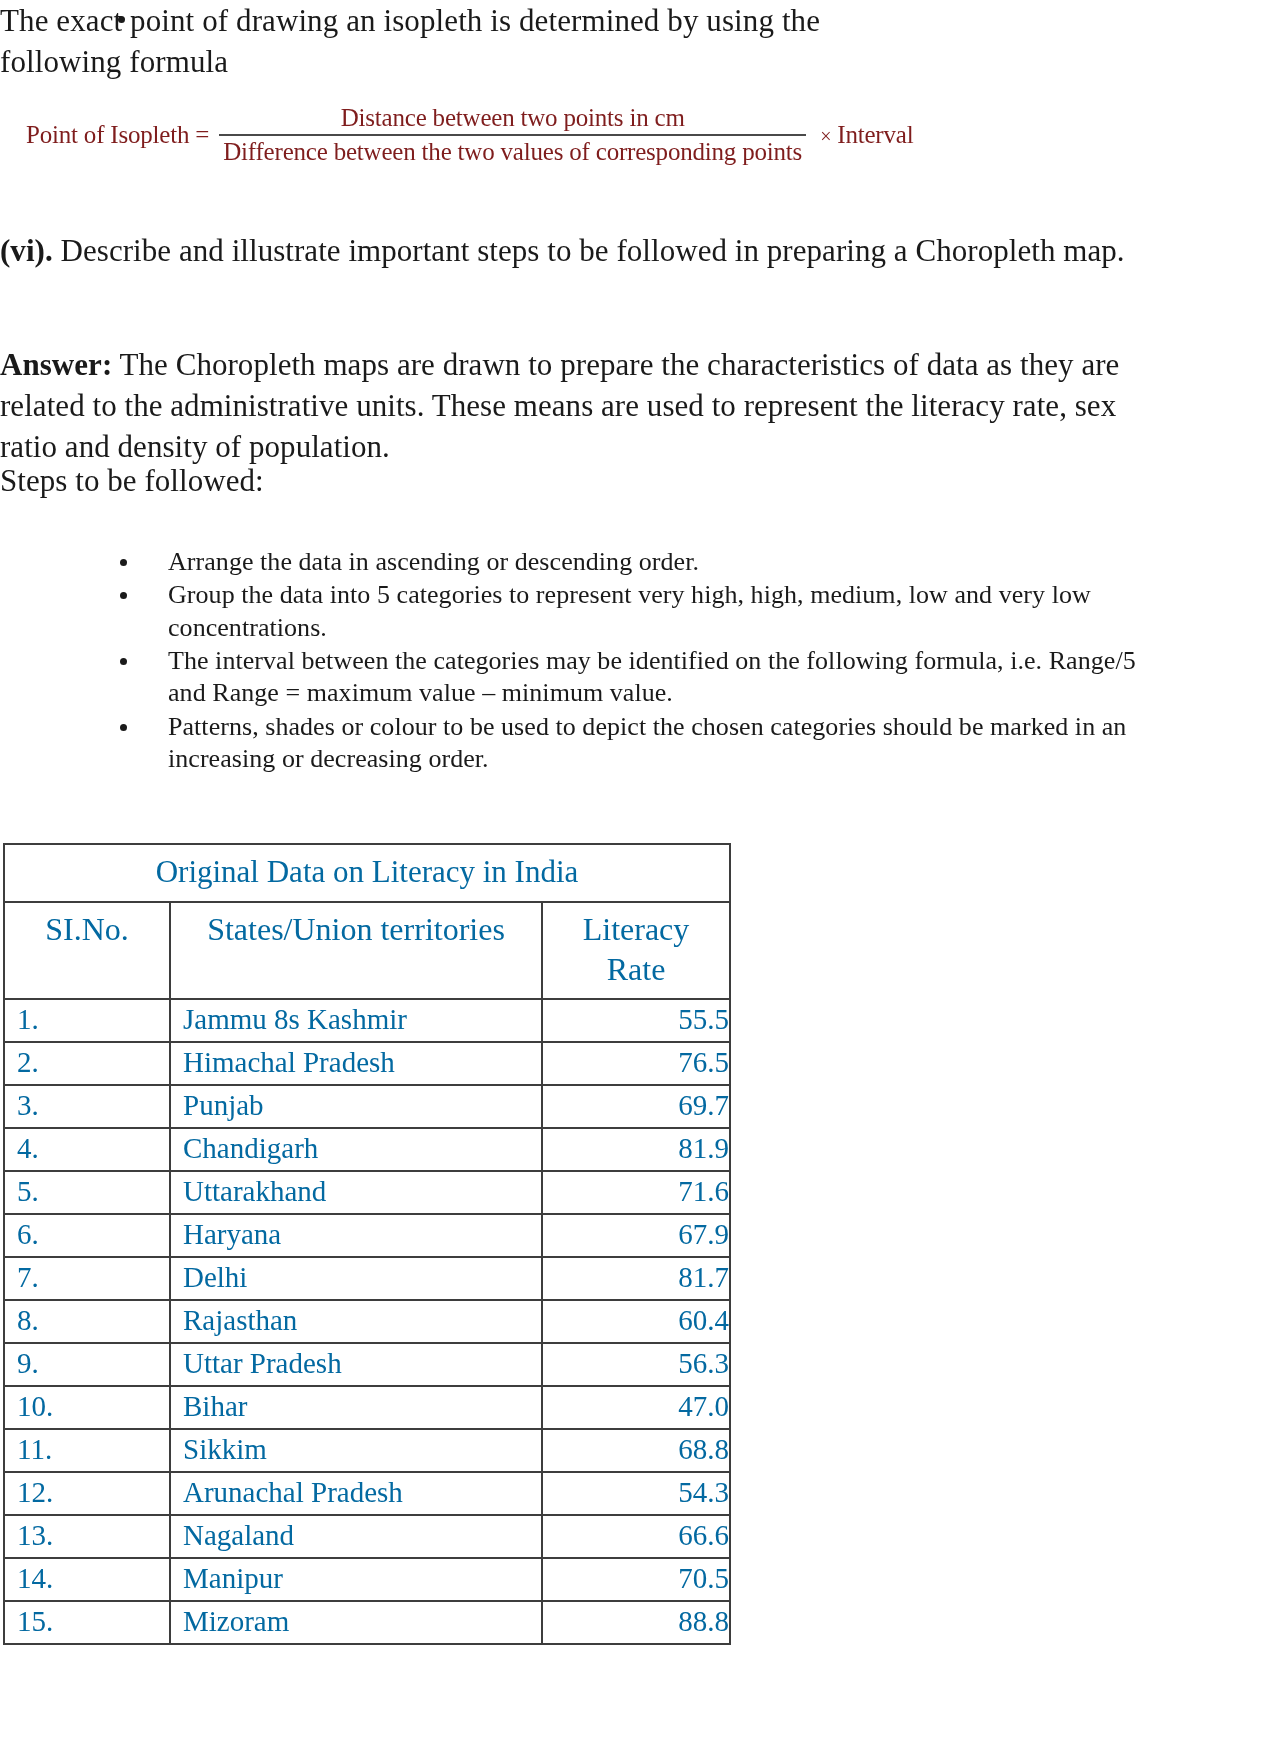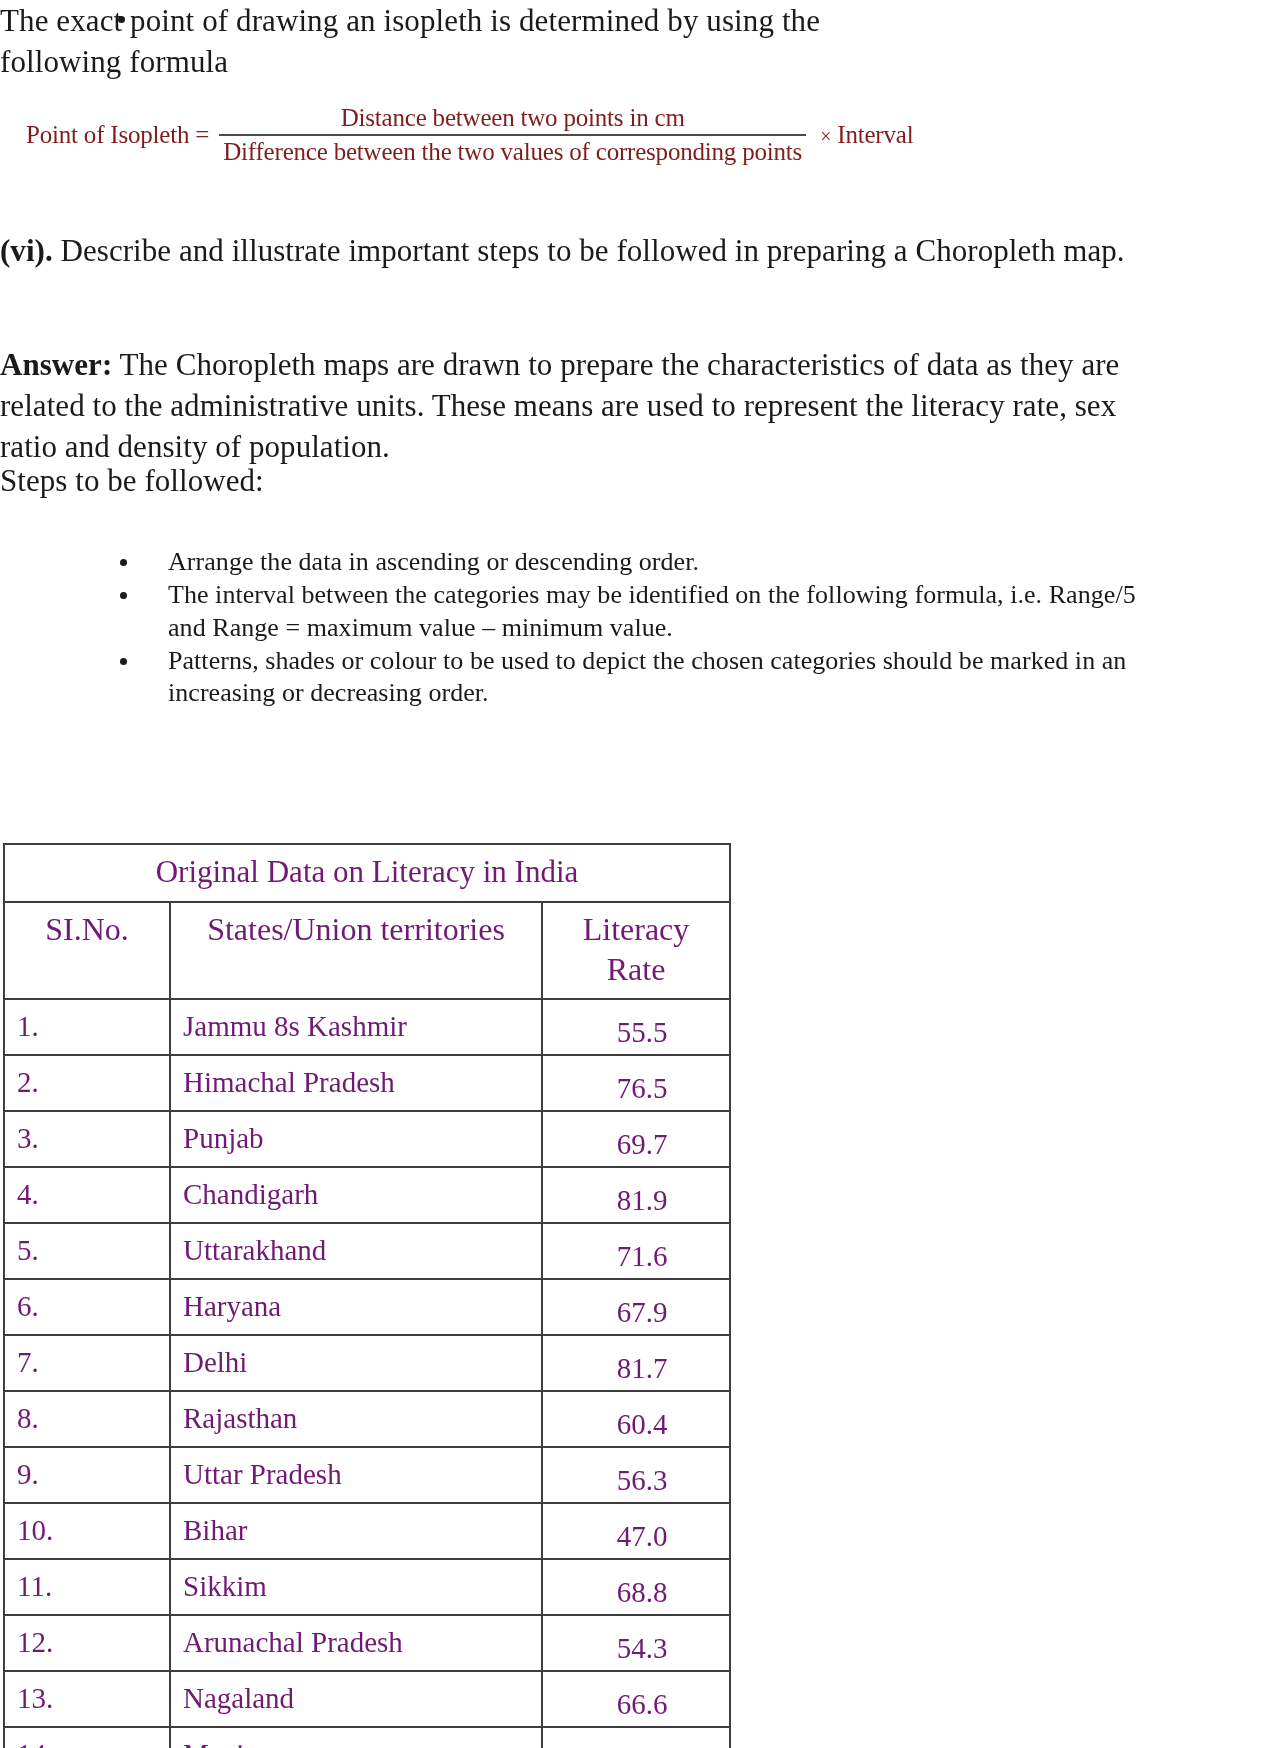--- a/index.html
+++ b/index.html
@@ -151,21 +151,21 @@
     top: 843px;
     border-collapse: collapse;
     width: 726px;
     table-layout: fixed;
     background: #fff;
   }
   .lit-table th, .lit-table td {
     border: 2px solid #3d3d3d;
     font-weight: normal;
     font-size: 29px;
-    color: #701a75;
+    color: #0369a1;
     font-family: "Liberation Serif", "DejaVu Serif", serif;
   }
   .lit-table .tbl-title {
     text-align: center;
     padding: 9px 0 11px 0;
     font-size: 31px;
   }
   .lit-table thead .col-head {
     text-align: center;
     vertical-align: top;
@@ -175,22 +175,22 @@
   }
   .lit-table td.c-sl {
     padding: 3px 0 5px 12px;
     text-align: left;
   }
   .lit-table td.c-state {
     padding: 3px 0 5px 12px;
     text-align: left;
   }
   .lit-table td.c-rate {
-    padding: 16px 0 5px 12px;
-    text-align: center;
+    padding: 3px 0 5px 12px;
+    text-align: right;
   }
   .col-w-sl    { width: 166px; }
   .col-w-state { width: 372px; }
   .col-w-rate  { width: 188px; }
 </style>
 </head>
 <body>
 
 <div class="page">
 
@@ -224,20 +224,24 @@
     <span class="lead">Answer:</span><span> The Choropleth maps are drawn to prepare the characteristics of data as they are related to the administrative units. These means are used to represent the literacy rate, sex ratio and density of population.</span>
   </div>
 
   <ul class="steps-list">
     <li>
       <span class="bullet-dot"></span>
       <span class="btxt">Arrange the data in ascending or descending order.</span>
     </li>
     <li>
       <span class="bullet-dot"></span>
+      <span class="btxt">Group the data into 5 categories to represent very high, high, medium, low and very low concentrations.</span>
+    </li>
+    <li>
+      <span class="bullet-dot"></span>
       <span class="btxt">The interval between the categories may be identified on the following formula, i.e. Range/5 and Range = maximum value – minimum value.</span>
     </li>
     <li>
       <span class="bullet-dot"></span>
       <span class="btxt">Patterns, shades or colour to be used to depict the chosen categories should be marked in an increasing or decreasing order.</span>
     </li>
   </ul>
 
   <table class="lit-table">
     <colgroup>

